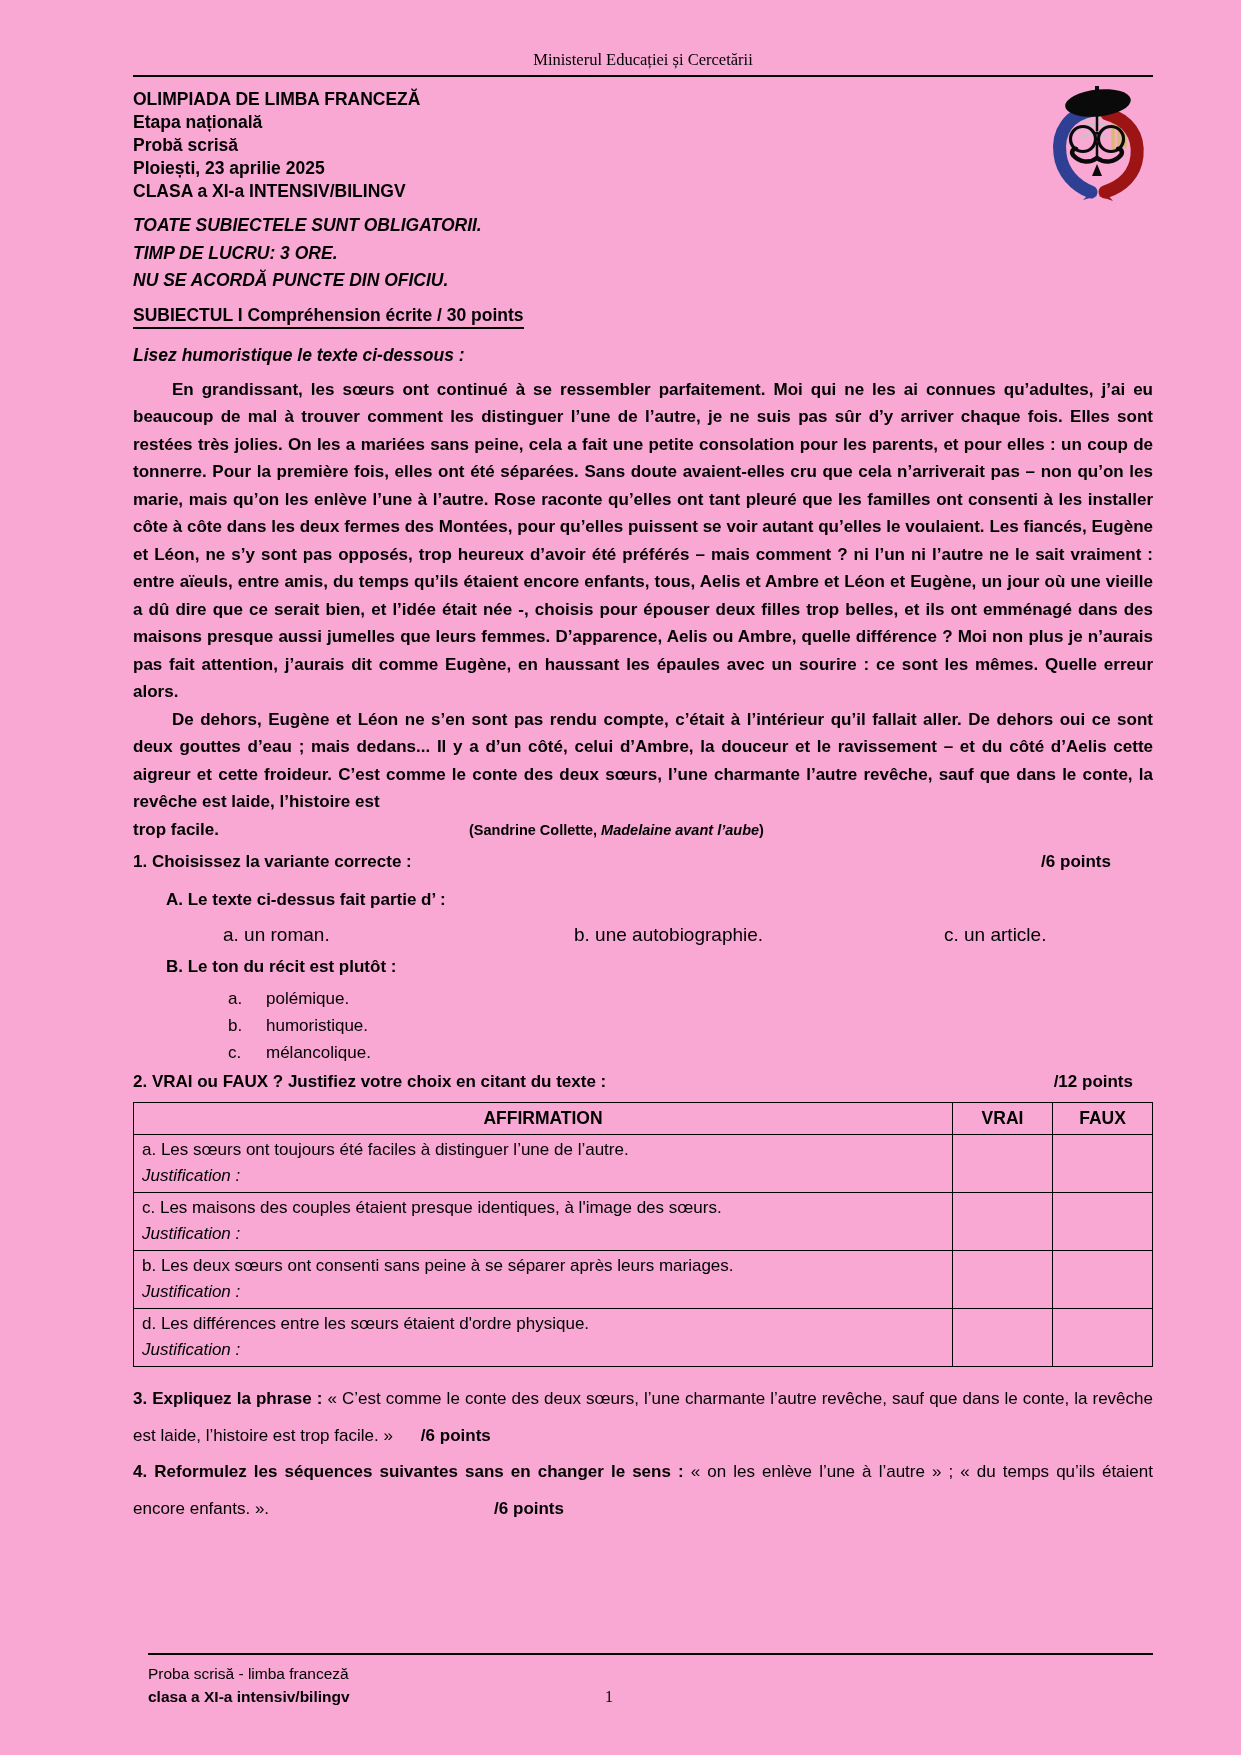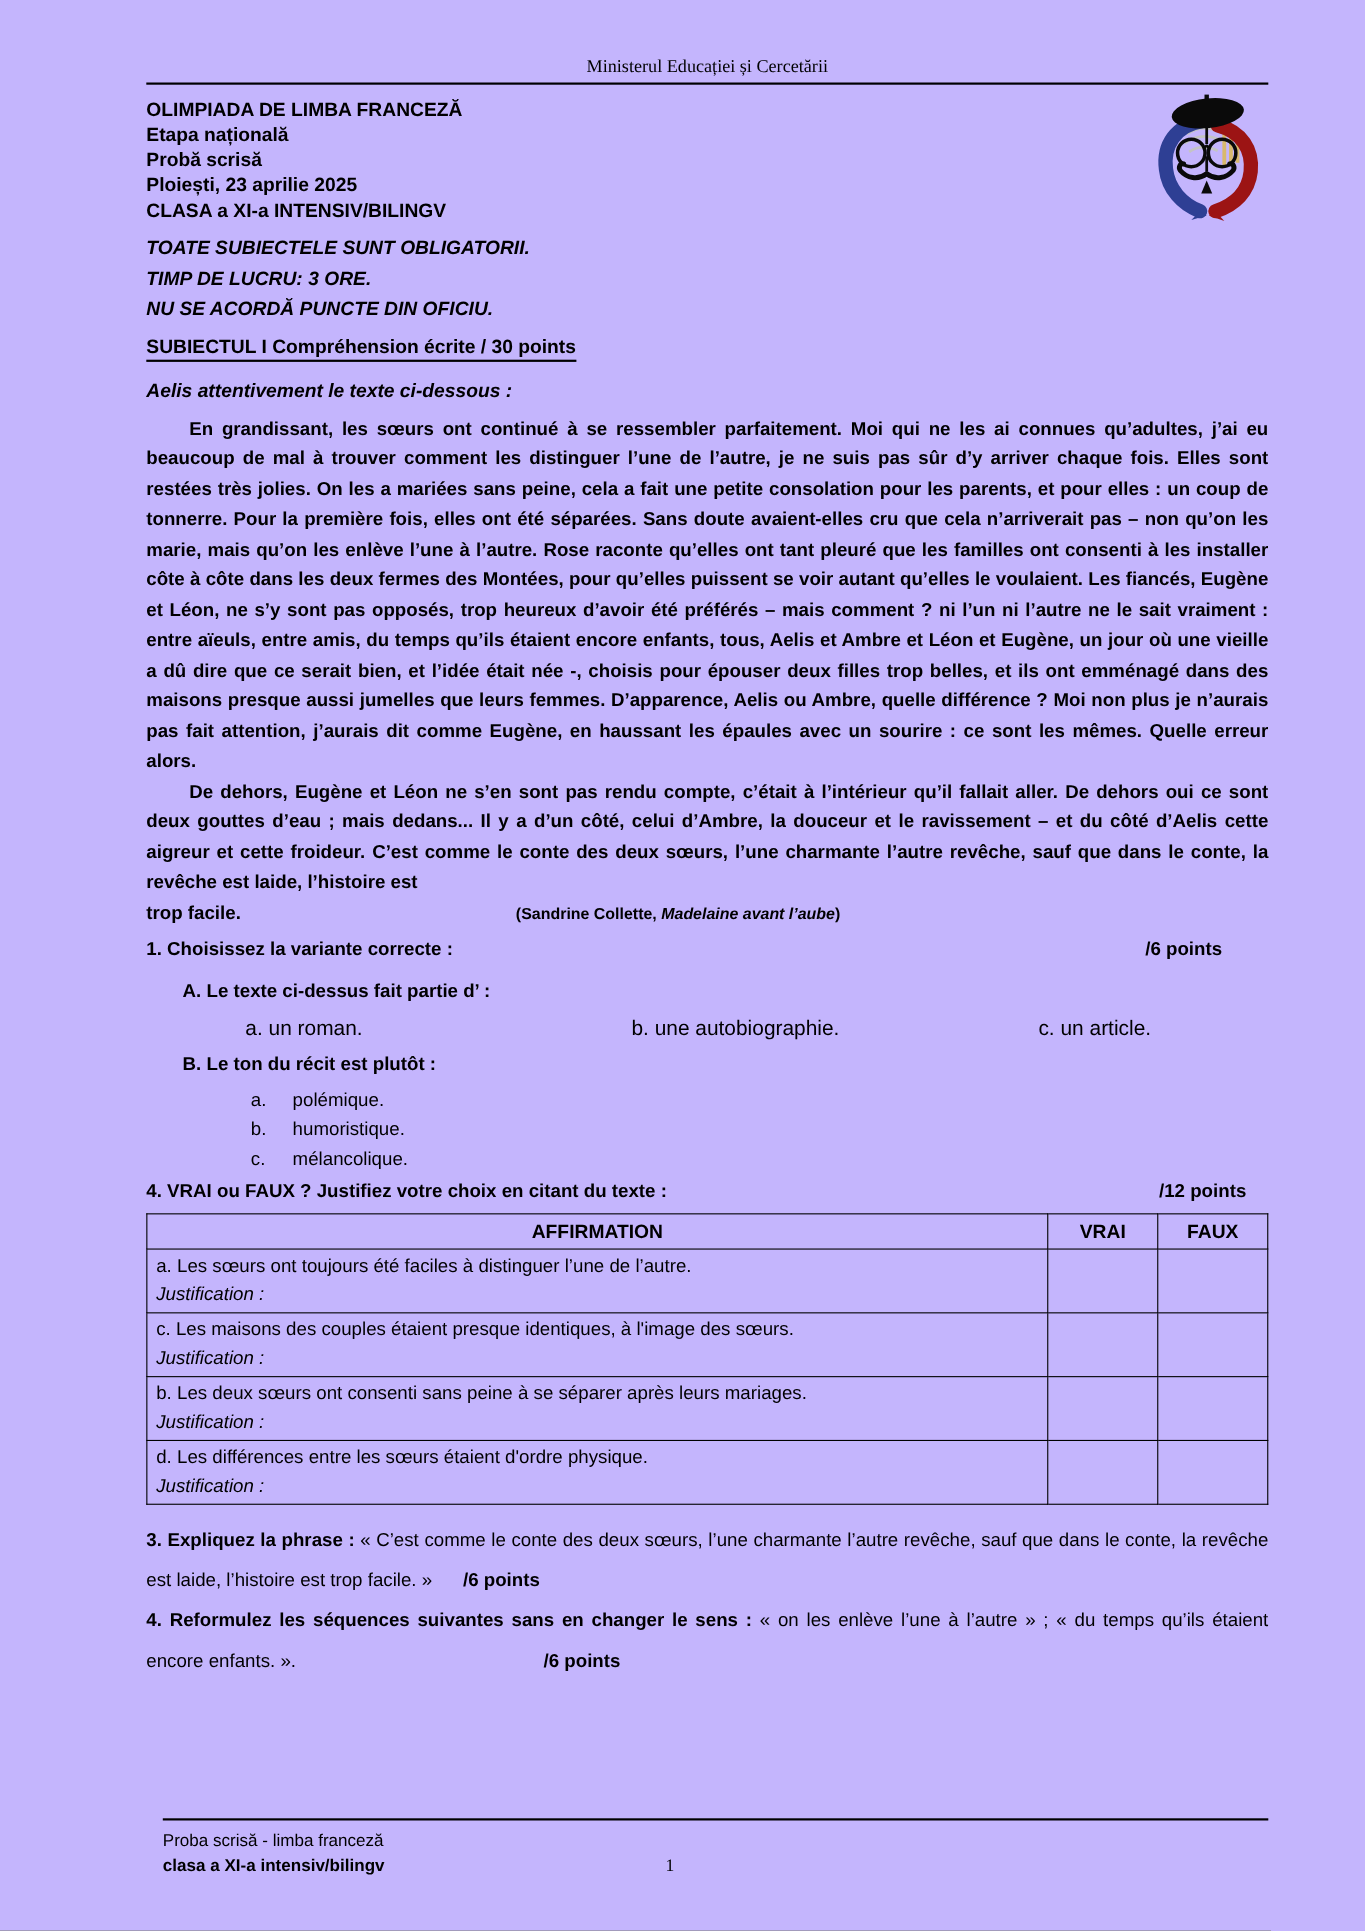--- a/index.html
+++ b/index.html
@@ -1,20 +1,20 @@
 <!DOCTYPE html>
 <html lang="fr"><head>
 <meta charset="utf-8">
 <style>
   html,body{margin:0;padding:0;background:#888;}
   .page{
     position:relative;
     width:1241px;height:1755px;
     margin:0 auto;
-    background:#c4b5fd;
+    background:#f9a8d4;
     box-sizing:border-box;
     padding:0 88px 0 133px;
     font-family:"Liberation Sans", sans-serif;
     color:#000;
     overflow:hidden;
   }
   
   .ministry{
     padding-top:49px;
     text-align:center;
@@ -118,21 +118,21 @@
   <div class="notices">
     <div>TOATE SUBIECTELE SUNT OBLIGATORII.</div>
     <div>TIMP DE LUCRU: 3 ORE.</div>
     <div>NU SE ACORDĂ PUNCTE DIN OFICIU.</div>
   </div>
 
   <div class="subject">
     <span class="u">SUBIECTUL I Compréhension écrite / 30 points</span>
   </div>
 
-  <div class="instruction">Aelis attentivement le texte ci-dessous :</div>
+  <div class="instruction">Lisez humoristique le texte ci-dessous :</div>
 
   <div class="bodytext">
     <p>En grandissant, les sœurs ont continué à se ressembler parfaitement. Moi qui ne les ai connues qu’adultes, j’ai eu beaucoup de mal à trouver comment les distinguer l’une de l’autre, je ne suis pas sûr d’y arriver chaque fois. Elles sont restées très jolies. On les a mariées sans peine, cela a fait une petite consolation pour les parents, et pour elles : un coup de tonnerre. Pour la première fois, elles ont été séparées. Sans doute avaient-elles cru que cela n’arriverait pas – non qu’on les marie, mais qu’on les enlève l’une à l’autre. Rose raconte qu’elles ont tant pleuré que les familles ont consenti à les installer côte à côte dans les deux fermes des Montées, pour qu’elles puissent se voir autant qu’elles le voulaient.  Les fiancés, Eugène et Léon, ne s’y sont pas opposés, trop heureux d’avoir été préférés – mais comment ?  ni l’un ni l’autre ne le sait vraiment : entre aïeuls, entre amis, du temps qu’ils étaient encore enfants, tous, Aelis et Ambre et Léon et Eugène, un jour où une vieille a dû dire que ce serait bien, et l’idée était née -, choisis pour épouser deux filles trop belles, et ils ont emménagé dans des maisons presque aussi jumelles que leurs femmes. D’apparence, Aelis ou Ambre, quelle différence ? Moi non plus je n’aurais pas fait attention, j’aurais dit comme Eugène, en haussant les épaules avec un sourire : ce sont les mêmes. Quelle erreur alors.</p>
     <p>De dehors, Eugène et Léon ne s’en sont pas rendu compte, c’était à l’intérieur qu’il fallait aller. De dehors oui ce sont deux gouttes d’eau ; mais dedans... Il y a d’un côté, celui d’Ambre, la douceur et le ravissement – et du côté d’Aelis cette aigreur et cette froideur. C’est comme le conte des deux sœurs, l’une charmante l’autre revêche, sauf que dans le conte, la revêche est laide, l’histoire est</p>
     <p class="lastline">
       <span>trop facile.</span><span class="source"><span>(Sandrine Collette, </span><i>Madelaine avant l’aube</i><span>)</span></span>
     </p>
   </div>
 
   <div class="qrow q1row">
@@ -146,21 +146,21 @@
     <span class="o3">c. un article.</span>
   </div>
   <div class="subq subqB">B. Le ton du récit est plutôt :</div>
   <div class="blist">
     <div><span class="mk">a.</span><span>polémique.</span></div>
     <div><span class="mk">b.</span><span>humoristique.</span></div>
     <div><span class="mk">c.</span><span>mélancolique.</span></div>
   </div>
 
   <div class="qrow q2row">
-    <span>4. VRAI ou FAUX ? Justifiez votre choix en citant du texte :</span>
+    <span>2. VRAI ou FAUX ? Justifiez votre choix en citant du texte :</span>
     <span class="pts">/12 points</span>
   </div>
 
   <table class="vf">
     <colgroup>
         <col>
         <col style="width:98px">
         <col style="width:95px">
       </colgroup>
     <thead>

